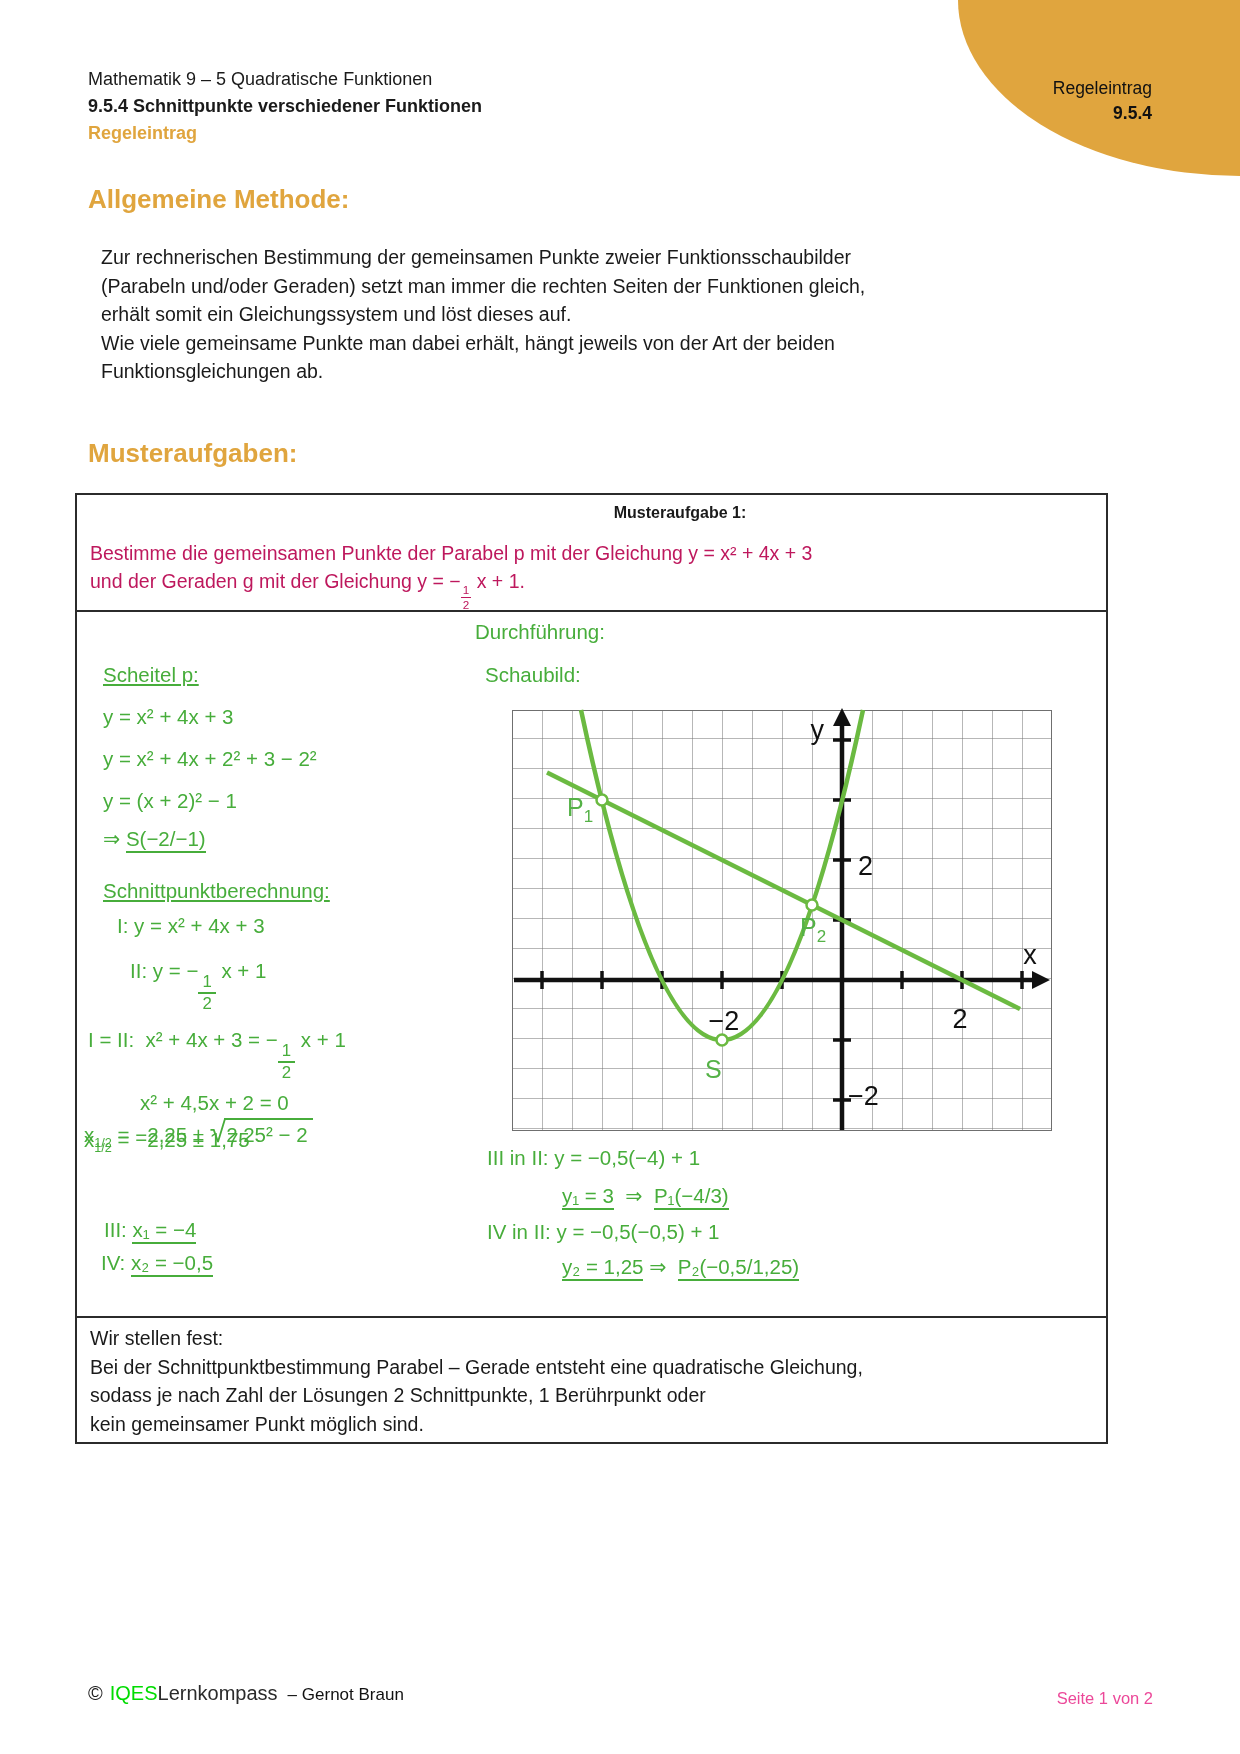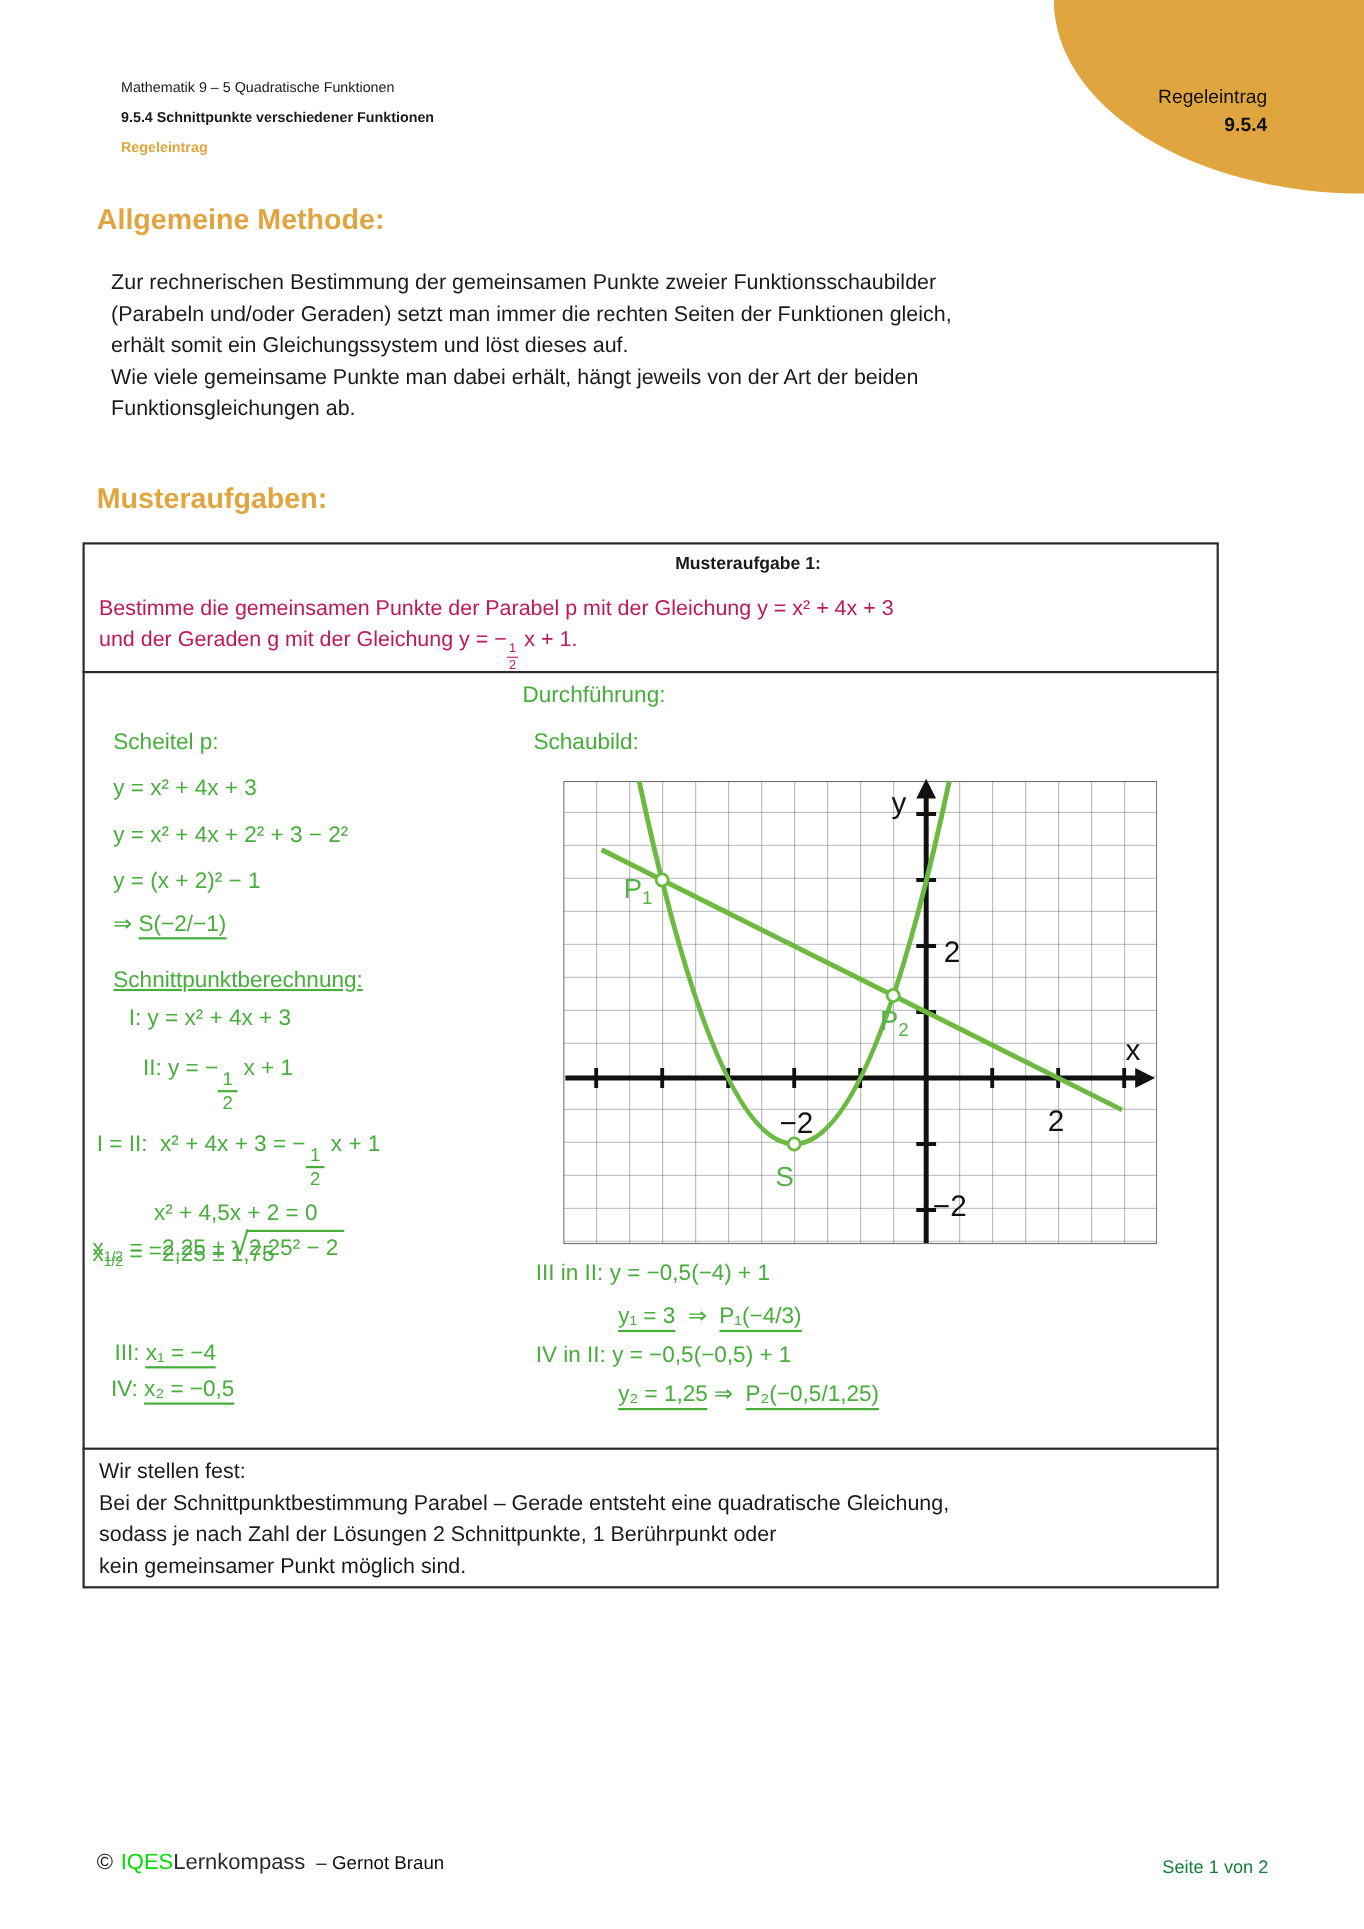--- a/index.html
+++ b/index.html
@@ -10,21 +10,21 @@
   }
   .abs{position:absolute;}
   
   .corner-blob{
     position:absolute; top:0; right:0; width:282px; height:176px;
     background:#E0A53E; border-bottom-left-radius:100% 100%;
   }
   .blob-text{position:absolute; top:76px; right:88px; text-align:right; font-size:17.5px; line-height:25px; color:#111;}
   .blob-text .bold{font-weight:bold;}
   
-  .doc-header{position:absolute; left:88px; top:66px; font-size:13px; line-height:27px;margin-left:22px;}
+  .doc-header{position:absolute; left:88px; top:66px; font-size:18px; line-height:27px;}
   .doc-header .b{font-weight:bold;}
   .doc-header .orange{font-weight:bold; color:#E0A53E;}
   .orange-title{position:absolute; left:88px; margin:0; font-size:26px; font-weight:bold; color:#E0A53E;}
   .para{position:absolute; left:101px; top:243px; font-size:19.5px; line-height:28.5px; width:1000px;}
   
   .task-box{position:absolute; left:75px; top:493px; width:1029px; height:947px; border:2px solid #2b2b2b;}
   .divider{position:absolute; left:75px; width:1033px; border-top:2px solid #2b2b2b; height:0;}
   .box-title{position:absolute; left:75px; top:504px; width:1210px; text-align:center; font-size:16px; font-weight:bold;}
   .mline{position:absolute; white-space:pre; font-size:19.5px; color:#be185d;}
   .m20{font-size:20.5px;}
@@ -40,21 +40,21 @@
   .sqrt .sign{font-size:1.45em; line-height:0.95; margin-right:-2px;}
   .sqrt .radicand{border-top:2.5px solid currentColor; padding:3px 5px 0 2px;}
   
   .conclusion{position:absolute; left:90px; top:1324px; font-size:19.5px; line-height:28.5px;}
   
   .footer-left{position:absolute; left:88px; top:1682px; display:flex; align-items:baseline; font-size:20px;}
   .footer-left .copy{font-size:20px; margin-right:7px;}
   .footer-left .iqes{color:#00DC00;}
   .footer-left .brand{color:#2b2b2b;}
   .footer-left .author{font-size:17px; margin-left:10px; color:#111;}
-  .footer-right{position:absolute; right:87px; top:1689px; font-size:16.5px; color:#15803d;}
+  .footer-right{position:absolute; right:87px; top:1689px; font-size:16.5px; color:#ec4899;}
   svg text{font-family:"Liberation Sans","DejaVu Sans",sans-serif;}
 </style>
 </head>
 <body>
 
 <div class="page">
 
   <div class="corner-blob">
     <div class="blob-text">
       <div>Regeleintrag</div>
@@ -82,21 +82,21 @@
   <div class="task-box"></div>
   <div class="divider" style="top:610px;"></div>
   <div class="divider" style="top:1316px;"></div>
 
   <div class="box-title">Musteraufgabe 1:</div>
   <div class="mline" style="left:90px; top:542px;">Bestimme die gemeinsamen Punkte der Parabel p mit der Gleichung y = x² + 4x + 3</div>
   <div class="mline" style="left:90px; top:570px;"><span>und der Geraden g mit der Gleichung y = </span><span>−</span><span class="frac small"><span class="num">1</span><span class="den">2</span></span><span> x + 1.</span></div>
 
   <div class="center-green" style="top:620px;">Durchführung:</div>
 
-  <div class="mline m20 green" style="left:103px; top:663px;">Scheitel p:</div>
+  <div class="mline m20 green" style="left:103px; top:663px;text-decoration:underline;">Scheitel p:</div>
   <div class="mline m20 green" style="left:103px; top:705px;">y = x² + 4x + 3</div>
   <div class="mline m20 green" style="left:103px; top:747px;">y = x² + 4x + 2² + 3 − 2²</div>
   <div class="mline m20 green" style="left:103px; top:789px;">y = (x + 2)² − 1</div>
   <div class="mline m20 green" style="left:103px; top:827px;"><span>⇒</span><span> </span><span class="u">S(−2/−1)</span></div>
 
   <div class="mline m20 green" style="left:103px; top:879px;text-decoration:underline;">Schnittpunktberechnung:</div>
   <div class="mline m20 green" style="left:117px; top:914px;">I: y = x² + 4x + 3</div>
   <div class="mline m20 green" style="left:130px; top:947px;margin-top:12px;"><span>II: y = −</span><span class="frac"><span class="num">1</span><span class="den">2</span></span><span> x + 1</span></div>
   <div class="mline m20 green" style="left:88px; top:1028px;"><span>I = II:  x² + 4x + 3 = −</span><span class="frac"><span class="num">1</span><span class="den">2</span></span><span> x + 1</span></div>
   <div class="mline m20 green" style="left:140px; top:1091px;">x² + 4,5x + 2 = 0</div>

